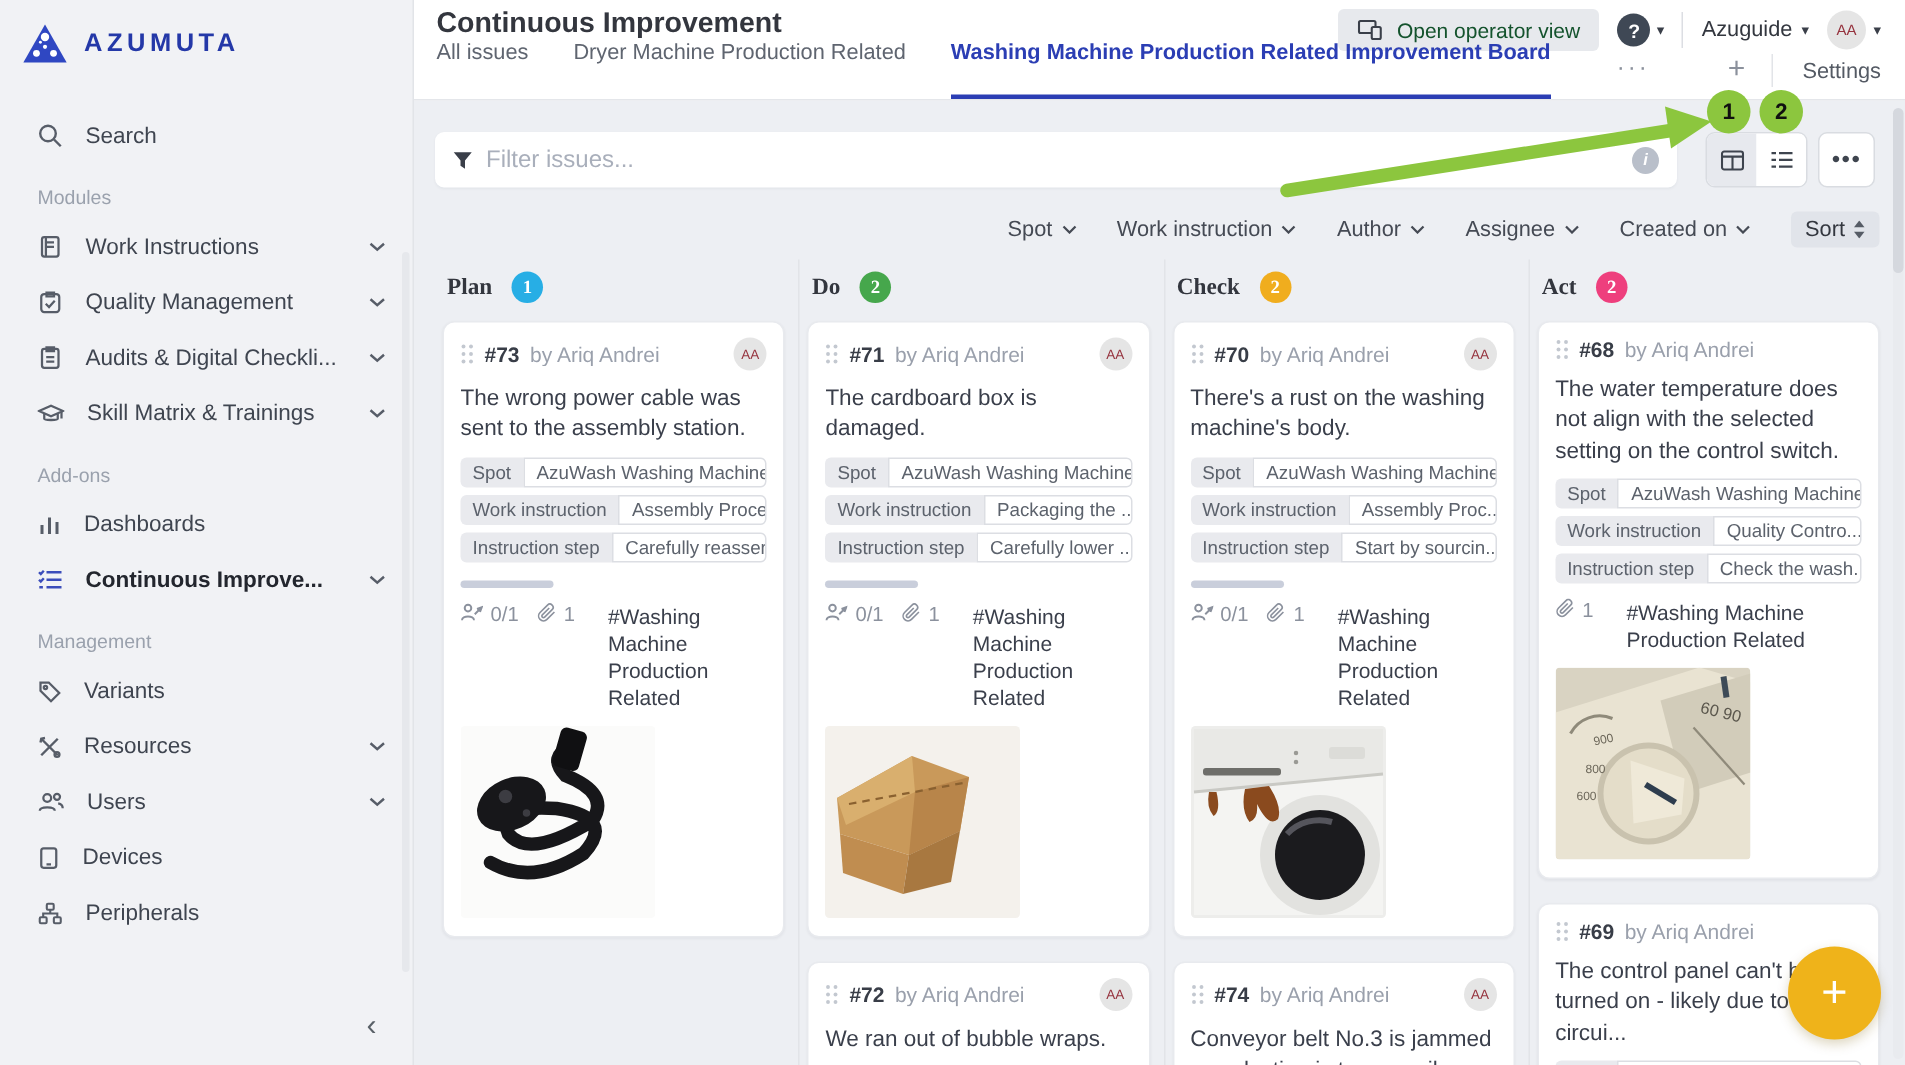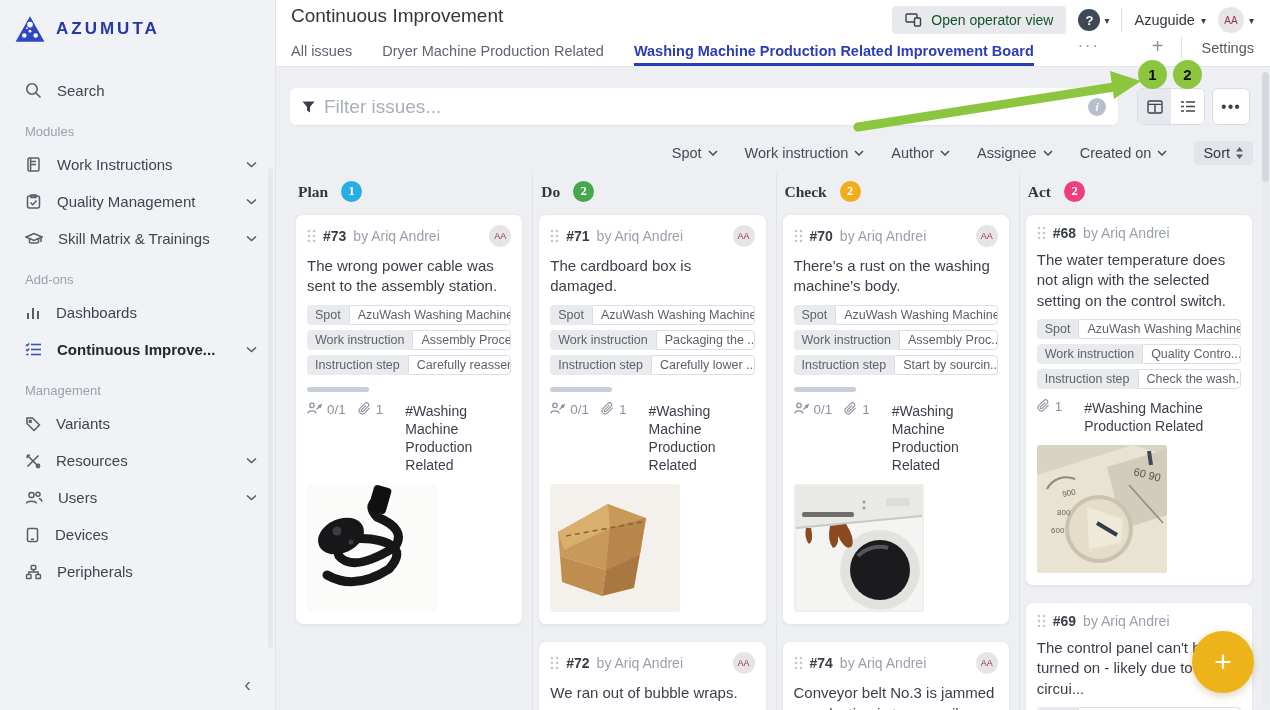--- a/index.html
+++ b/index.html
@@ -15,43 +15,43 @@
   .sb-item svg { stroke:#575d68; }
   .sb-item .chev { margin-left:auto; }
   .sb-item.active { font-weight:700; color:#23262e; }
   .sb-item.active svg.main { stroke:#3b4dbb; }
   .sb-label { padding:15px 25px 7px; font-size:13px; color:#9aa1ad; }
   .sb-collapse { position:absolute; bottom:10px; right:16px; color:#5a6168; font-size:20px; cursor:pointer; padding:4px 8px; }
   .sb-scroll { position:absolute; right:2px; top:168px; width:5px; height:480px; background:#e6e8ec; border-radius:3px; }
 
   
   .topbar { position:absolute; left:276px; top:0; right:0; height:67px; background:#ffffff; border-bottom:1px solid #e4e6ea; z-index:4; }
-  .page-title { position:absolute; left:15px; top:5px; font-size:19px; font-weight:400; color:#33363e; }
+  .page-title { position:absolute; left:15px; top:5px; font-size:19px; font-weight:700; color:#33363e; }
   .top-right { position:absolute; right:16px; top:6px; display:flex; align-items:center; gap:12px; }
   .op-btn { display:flex; align-items:center; gap:9px; background:#e7e9ed; border:none; border-radius:4px; padding:6px 13px; font-size:14px; color:#14532d; font-family:inherit; cursor:pointer; }
   .help-wrap { display:flex; align-items:center; gap:4px; cursor:pointer; }
   .help-circle { width:22px; height:22px; border-radius:50%; background:#3f4855; color:#fff; font-size:13px; font-weight:700; display:flex; align-items:center; justify-content:center; }
   .caret { font-size:10px; color:#3a3f49; }
   .tr-divider { width:1px; height:24px; background:#dcdee3; }
   .org-menu { display:flex; align-items:center; gap:6px; font-size:14.5px; color:#33373f; cursor:pointer; }
   .avatar { width:26px; height:26px; border-radius:50%; background:#e5e5e5; color:#96343f; font-size:10px; font-weight:400; display:flex; align-items:center; justify-content:center; }
   .avatar-wrap { display:flex; align-items:center; gap:5px; cursor:pointer; }
 
   .tabs { position:absolute; left:15px; bottom:0; display:flex; align-items:flex-end; gap:30px; }
-  .tab { font-size:14.5px; color:#5f6570; padding-bottom:4px; cursor:pointer; white-space:nowrap; border-bottom:3px solid transparent; }
+  .tab { font-size:14.5px; color:#5f6570; padding-bottom:20px; cursor:pointer; white-space:nowrap; border-bottom:3px solid transparent; }
   .tab.active { color:#2b3eb4; font-weight:700; border-bottom-color:#2b3eb4; }
   .tab-more { font-size:16px; color:#8b919c; padding-bottom:11px; margin-left:14px; cursor:pointer; letter-spacing:2px; }
   .tab-add { font-size:20px; color:#8b919c; padding-bottom:8px; margin-left:22px; cursor:pointer; font-weight:300; }
   .tab-settings { position:absolute; right:16px; bottom:10px; font-size:14.5px; color:#545a64; cursor:pointer; }
   .tab-vdiv { position:absolute; right:88px; bottom:8px; width:1px; height:22px; background:#e2e4e8; }
 
   
   .content { position:absolute; left:276px; top:67px; right:0; bottom:0; background:#edeff3; }
   .filterbar { position:absolute; left:14px; top:21px; width:828px; height:37px; background:#fff; border-radius:6px; display:flex; align-items:center; padding:0 12px; gap:9px; box-shadow:0 1px 2px rgba(25,30,50,.05); }
-  .filter-input { flex:1; border:none; outline:none; font-size:19px; color:#15803d; font-family:inherit; background:transparent; }
+  .filter-input { flex:1; border:none; outline:none; font-size:16px; color:#15803d; font-family:inherit; background:transparent; }
   .filter-input::placeholder { color:#a9afbb; }
   .info-badge { width:18px; height:18px; border-radius:50%; background:#b9bfca; color:#fff; font-size:11px; font-weight:700; font-style:italic; display:flex; align-items:center; justify-content:center; }
   .viewtoggle { position:absolute; left:861px; top:21px; height:37px; display:flex; background:#fff; border:1px solid #d9dce1; border-radius:6px; overflow:hidden; }
   .vt-btn { width:33px; height:100%; display:flex; align-items:center; justify-content:center; cursor:pointer; background:#fff; border:none; }
   .vt-btn.selected { background:#e7e9ee; }
   .more-btn { position:absolute; left:936px; top:21px; width:38px; height:37px; background:#fff; border:1px solid #d9dce1; border-radius:6px; color:#3e444e; font-size:16px; letter-spacing:1px; display:flex; align-items:center; justify-content:center; cursor:pointer; }
 
   .chips { position:absolute; top:74px; right:17px; display:flex; align-items:center; gap:27px; }
   .chip { display:flex; align-items:center; gap:6px; font-size:14.5px; color:#454a54; cursor:pointer; white-space:nowrap; }
   .chip-sort { background:#e1e4ea; border-radius:4px; padding:4px 9px; display:flex; align-items:center; gap:5px; font-size:14.5px; color:#33373f; cursor:pointer; }
@@ -138,20 +138,36 @@
     </div>
     <div class="sb-item">
       <span class="ico">
           <svg width="17" height="17" viewBox="0 0 17 17" fill="none" stroke-width="1.5">
             <rect x="2.5" y="3" width="12" height="12" rx="2"></rect>
             <path d="M6 2 h5 v2.5 h-5 z"></path>
             <path d="M5.5 9.5 L7.7 11.7 L11.5 7.5"></path>
           </svg>
         </span>
       <span>Quality Management</span>
+      <span class="ico chev">
+          <svg width="11" height="7" viewBox="0 0 11 7" fill="none" stroke="#9aa0aa" stroke-width="1.6">
+            <path d="M1 1.5 L5.5 5.5 L10 1.5"></path>
+          </svg>
+        </span>
+    </div>
+    <div class="sb-item">
+      <span class="ico">
+          <svg width="17" height="17" viewBox="0 0 17 17" fill="none" stroke-width="1.5">
+            <rect x="3" y="2.6" width="11" height="12.6" rx="1.5"></rect>
+            <path d="M6 1.6 h5 v2.4 h-5 z"></path>
+            <line x1="5.8" y1="8" x2="11.2" y2="8"></line>
+            <line x1="5.8" y1="11" x2="11.2" y2="11"></line>
+          </svg>
+        </span>
+      <span>Audits &amp; Digital Checkli...</span>
       <span class="ico chev">
           <svg width="11" height="7" viewBox="0 0 11 7" fill="none" stroke="#9aa0aa" stroke-width="1.6">
             <path d="M1 1.5 L5.5 5.5 L10 1.5"></path>
           </svg>
         </span>
     </div>
     <div class="sb-item">
       <span class="ico">
           <svg width="18" height="16" viewBox="0 0 18 16" fill="none" stroke-width="1.5">
             <path d="M1 6 L9 2.5 L17 6 L9 9.5 Z"></path>

